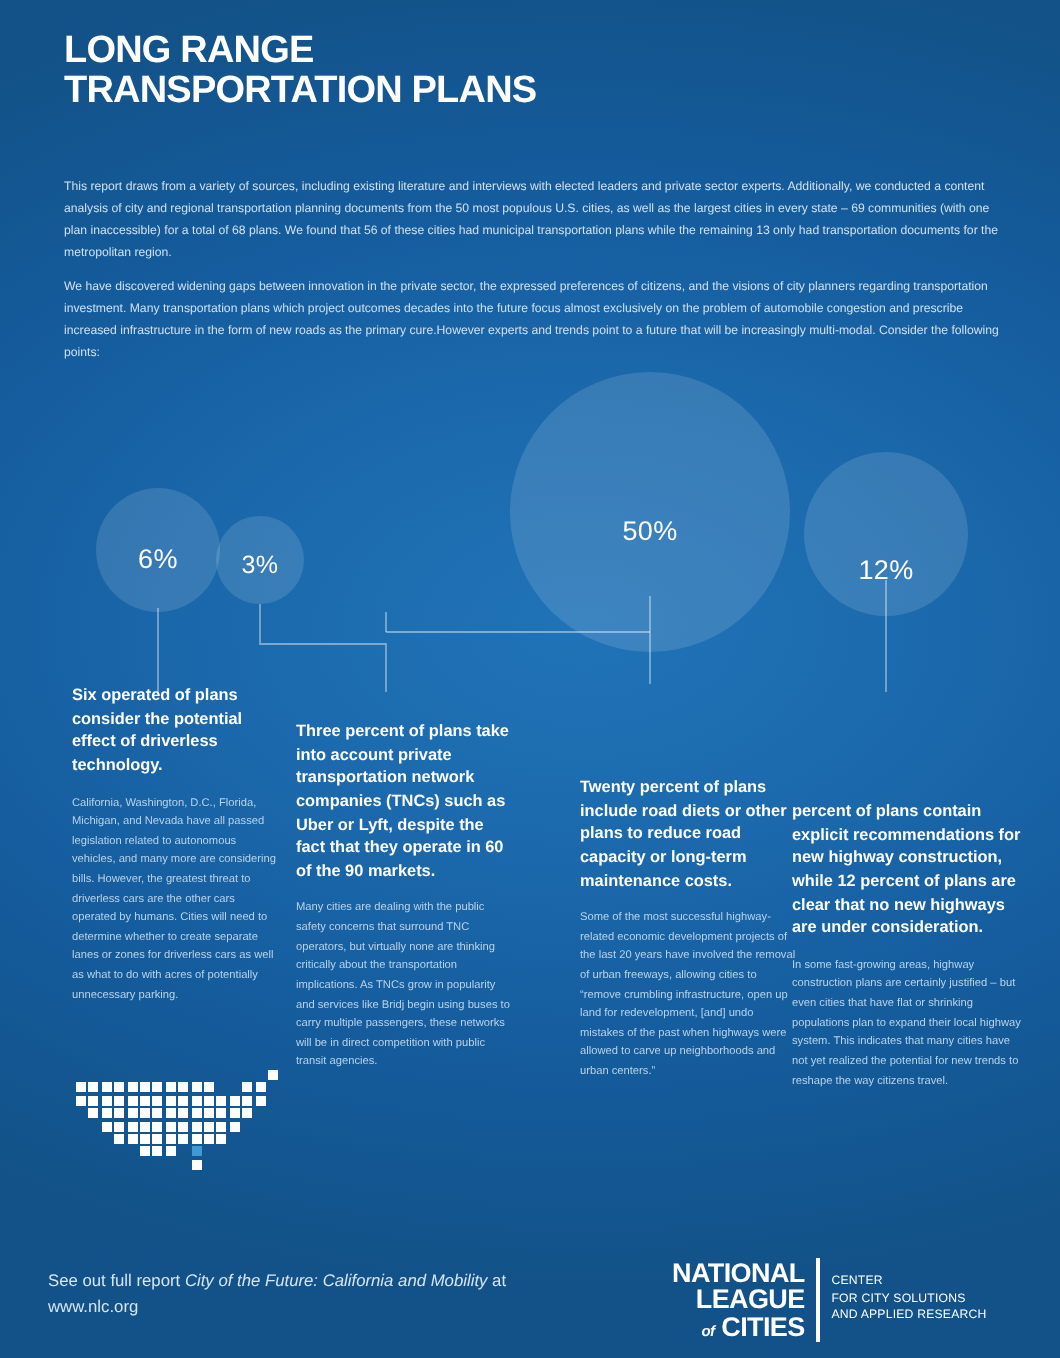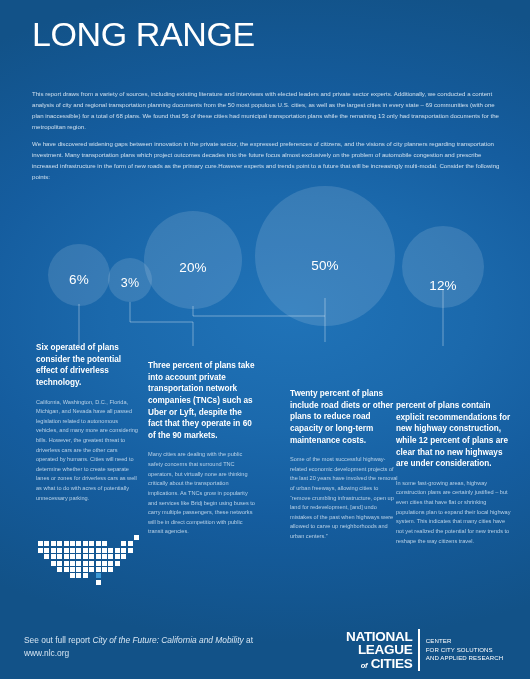--- a/index.html
+++ b/index.html
@@ -12,21 +12,21 @@
   }
   #page{
     position:absolute;inset:0;
     background:
       radial-gradient(ellipse 520px 330px at 55% 46%, #2073b8 0%, #1b69ac 35%, #155d9f 62%, #125288 100%),
       linear-gradient(175deg,#1a6bb0 0%,#14578f 55%,#0f4677 100%);
   }
   
   .title{
     position:absolute;left:32px;top:16px;width:420px;
-    font-size:34px;line-height:1.07;font-weight:normal;
+    font-size:19px;line-height:1.07;font-weight:bold;
     letter-spacing:-0.4px;color:#ffffff;
     text-transform:uppercase;
   }
   .intro{
     position:absolute;left:32px;width:472px;
     font-size:6.1px;line-height:1.82;
     color:#cfe0ef;font-weight:normal;
     text-align:left;
   }
   #intro1{top:88px;}
@@ -77,51 +77,49 @@
   #footer{
     position:absolute;left:24px;top:634px;width:270px;
     font-size:8.4px;line-height:1.5;color:#d6e5f2;
   }
   #footer em{font-style:italic;}
   #logo{position:absolute;left:336px;top:628px;width:182px;height:44px;display:flex;align-items:center;}
   .logo-left{
     text-align:right;font-weight:bold;line-height:1.0;
     color:#ffffff;padding-right:6px;
   }
-  .logo-left .l1{font-size:13.5px;letter-spacing:-0.3px;margin-left:10px;}
+  .logo-left .l1{font-size:13.5px;letter-spacing:-0.3px;}
   .logo-left .l2{font-size:13.5px;letter-spacing:-0.3px;}
   .logo-left .l3{font-size:13.5px;letter-spacing:-0.3px;}
   .logo-left .l3 .of{font-size:7.5px;font-weight:bold;font-style:italic;}
   .logo-rule{width:1.4px;align-self:stretch;background:#ffffff;margin:1px 0;}
   .logo-right{
     padding-left:6px;font-size:6.1px;line-height:1.45;color:#ffffff;
     letter-spacing:0.1px;text-transform:uppercase;
   }
 </style>
 </head>
 <body>
 
 <div id="page">
 
   <div class="title">
     <div>LONG RANGE</div>
+    <div>TRANSPORTATION PLANS</div>
   </div>
 
   <div class="intro" id="intro1">This report draws from a variety of sources, including existing literature and interviews with elected leaders and private sector experts. Additionally, we conducted a content analysis of city and regional transportation planning documents from the 50 most populous U.S. cities, as well as the largest cities in every state – 69 communities (with one plan inaccessible) for a total of 68 plans. We found that 56 of these cities had municipal transportation plans while the remaining 13 only had transportation documents for the metropolitan region.</div>
   <div class="intro" id="intro2">We have discovered widening gaps between innovation in the private sector, the expressed preferences of citizens, and the visions of city planners regarding transportation investment. Many transportation plans which project outcomes decades into the future focus almost exclusively on the problem of automobile congestion and prescribe increased infrastructure in the form of new roads as the primary cure.However experts and trends point to a future that will be increasingly multi-modal. Consider the following points:</div>
 
   <div class="bubbles">
     <div class="bub b1">
       <span>6%</span>
     </div>
     <div class="bub b2">
       <span>3%</span>
-    </div>
-    <div class="bub b3">
-      <span>20%</span>
     </div>
     <div class="bub b4">
       <span>50%</span>
     </div>
     <div class="bub b5">
       <span>12%</span>
     </div>
 
     <svg width="530" height="170" style="position:absolute;left:0;top:0;overflow:visible">
       <g stroke="rgba(255,255,255,0.42)" stroke-width="0.9" fill="none">

